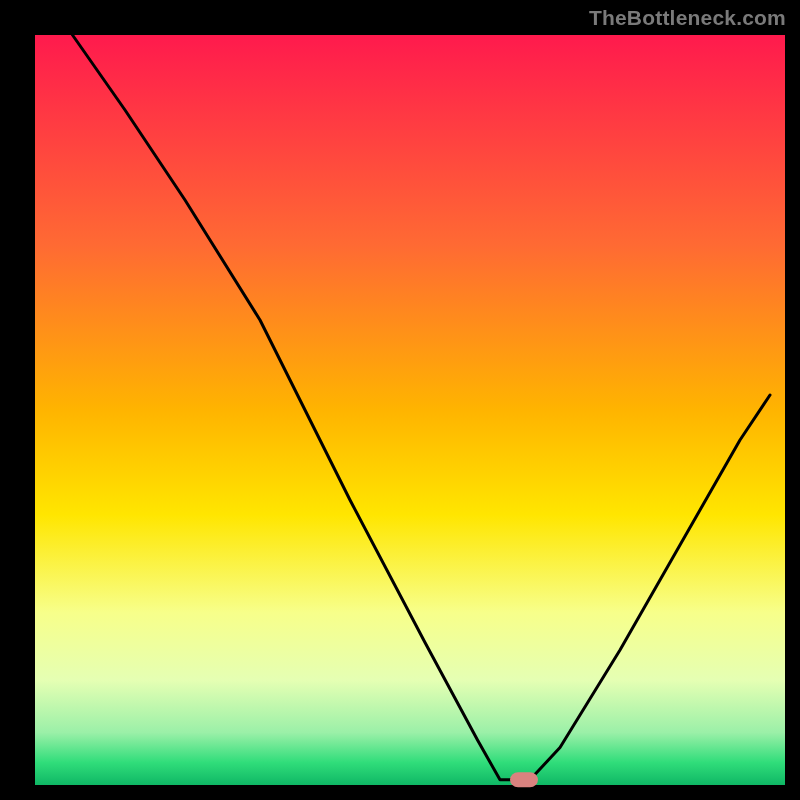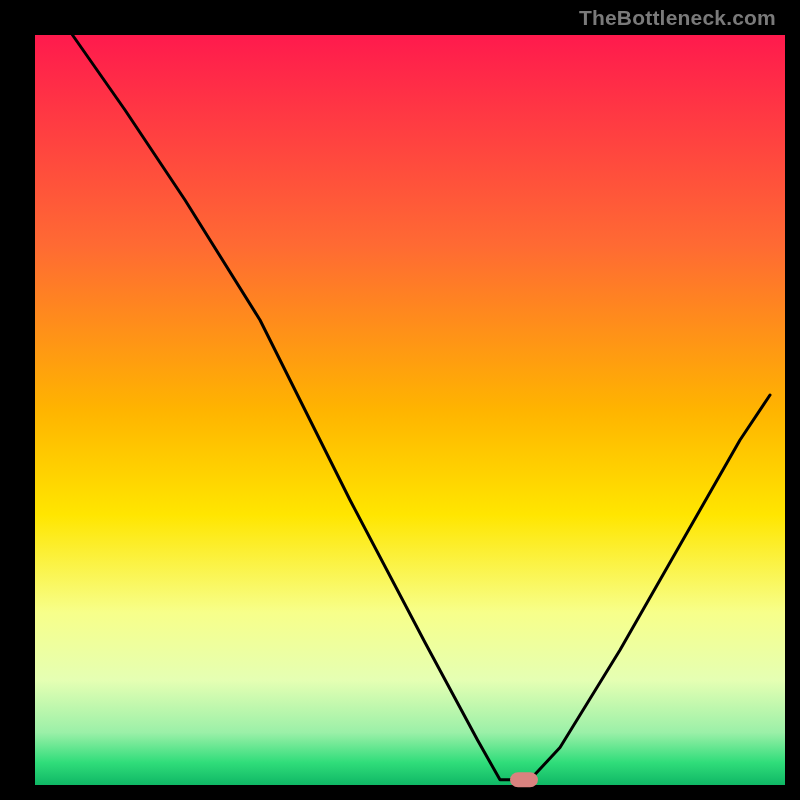--- a/index.html
+++ b/index.html
@@ -7,21 +7,21 @@
   padding: 0;
   background: #000;
   width: 800px;
   height: 800px;
   overflow: hidden;
   position: relative;
 }
 .watermark {
   position: absolute;
   top: 6px;
-  right: 24px;
+  right: 14px;
   font-family: Arial, Helvetica, sans-serif;
   font-size: 21px;
   font-weight: bold;
   color: #7a7a7a;
   z-index: 10;
   letter-spacing: 0.2px;
 }
 .frame {
   position: absolute;
   left: 0;

